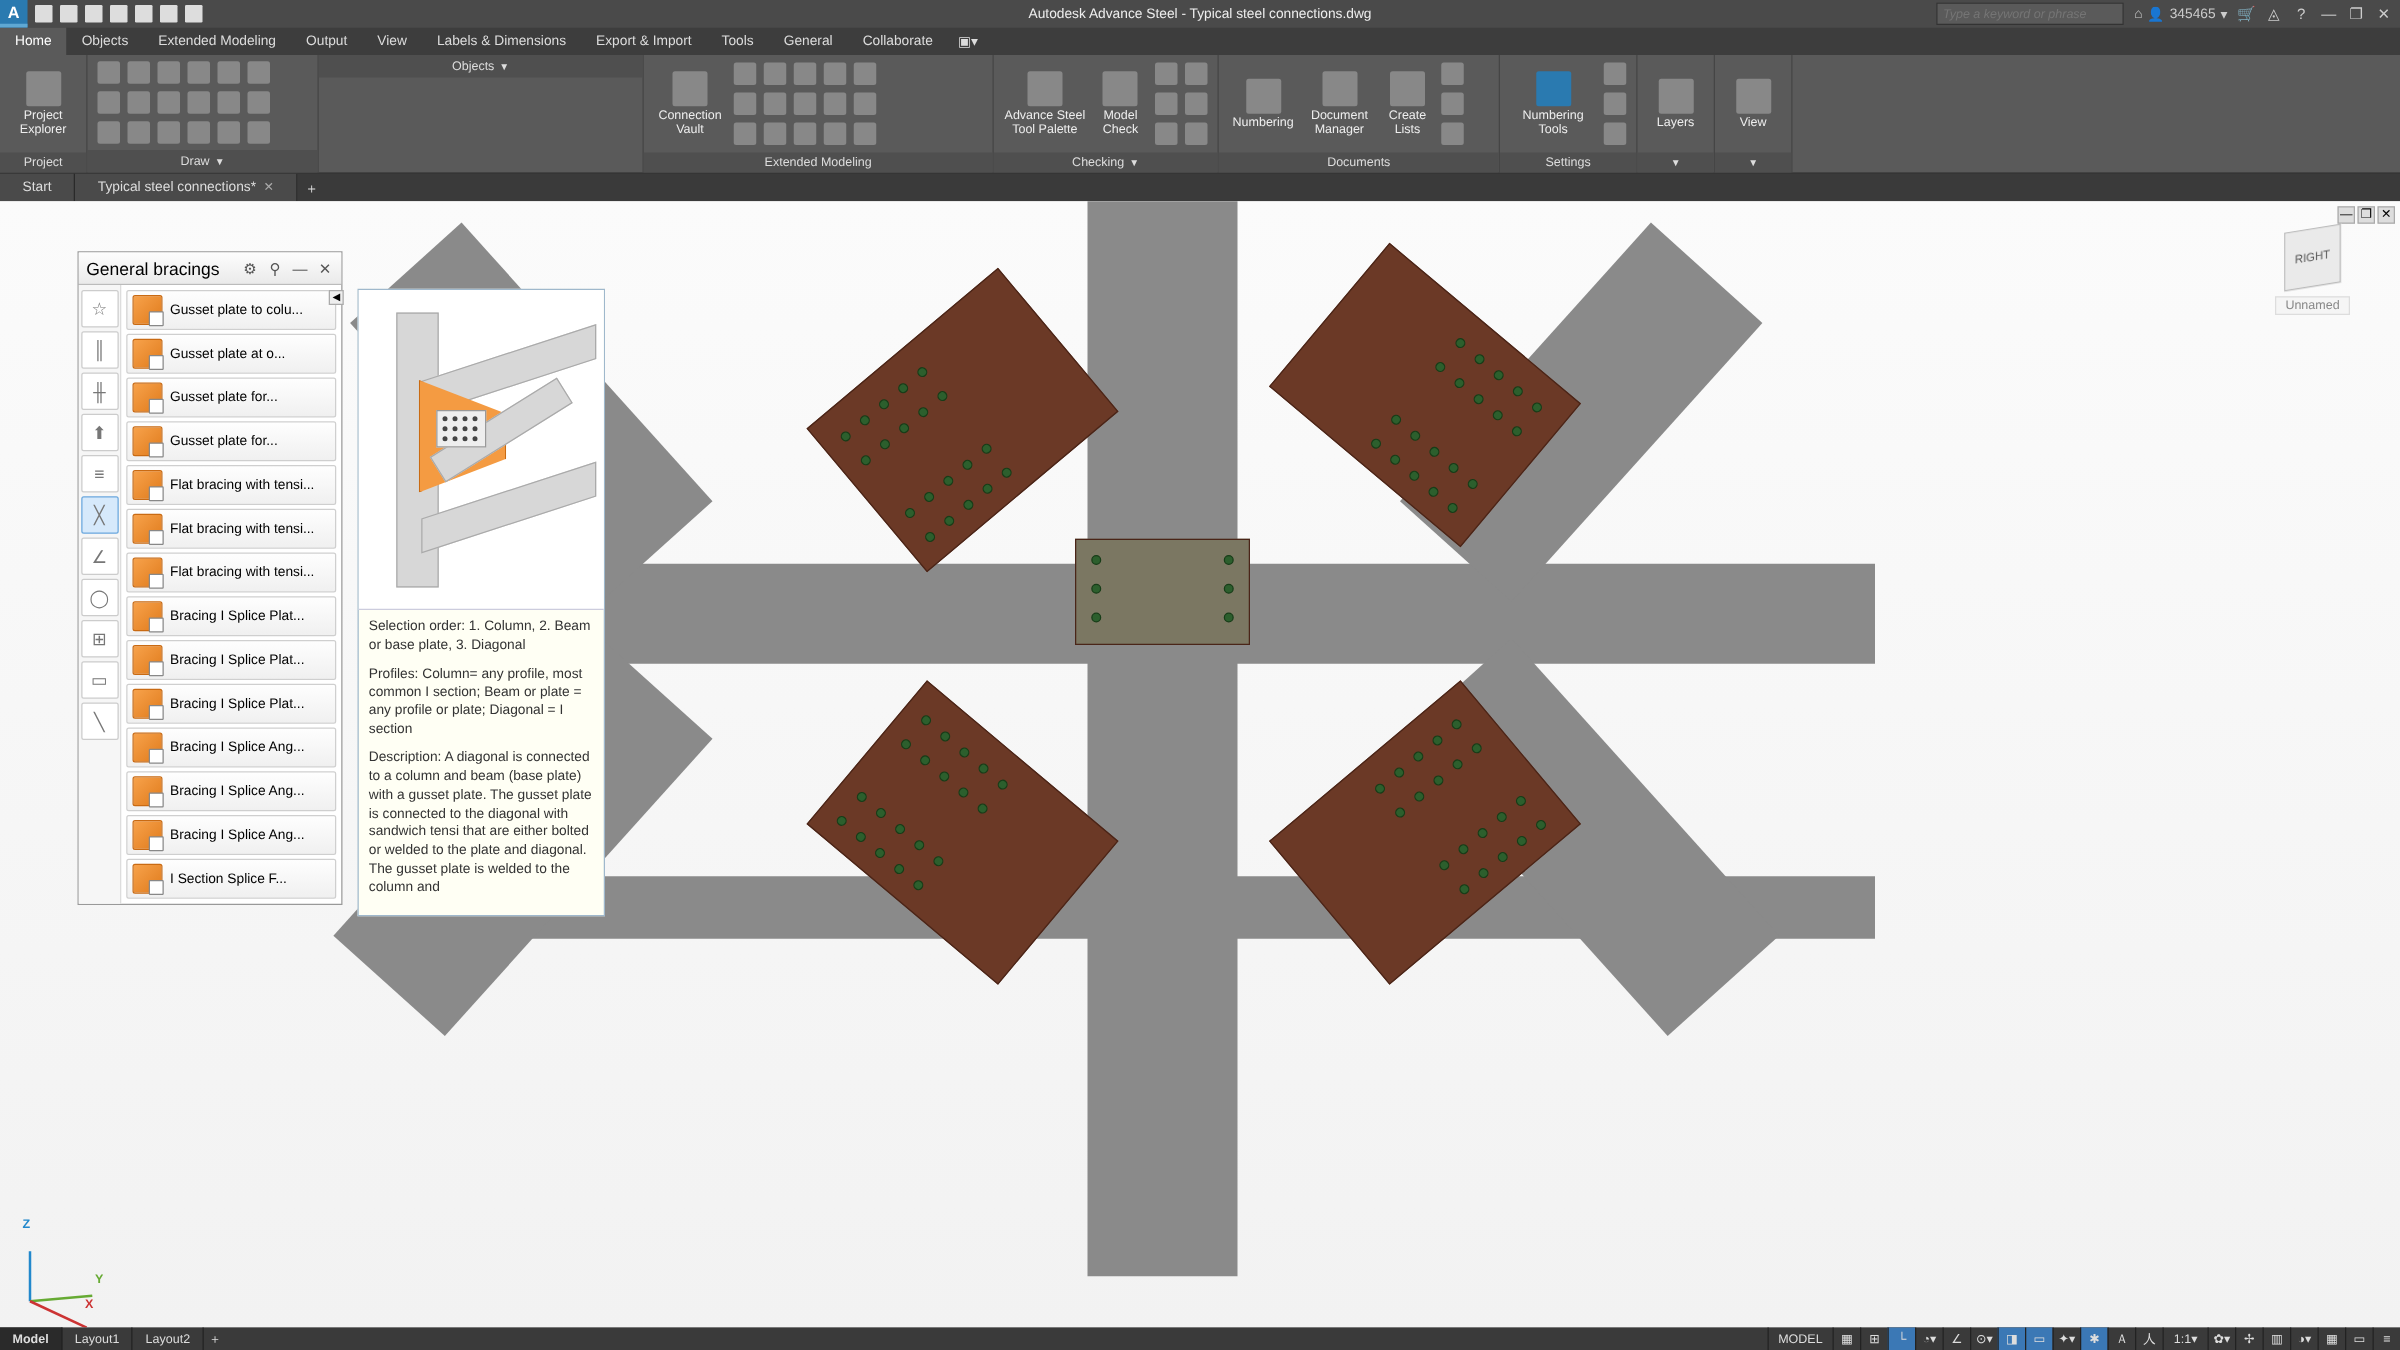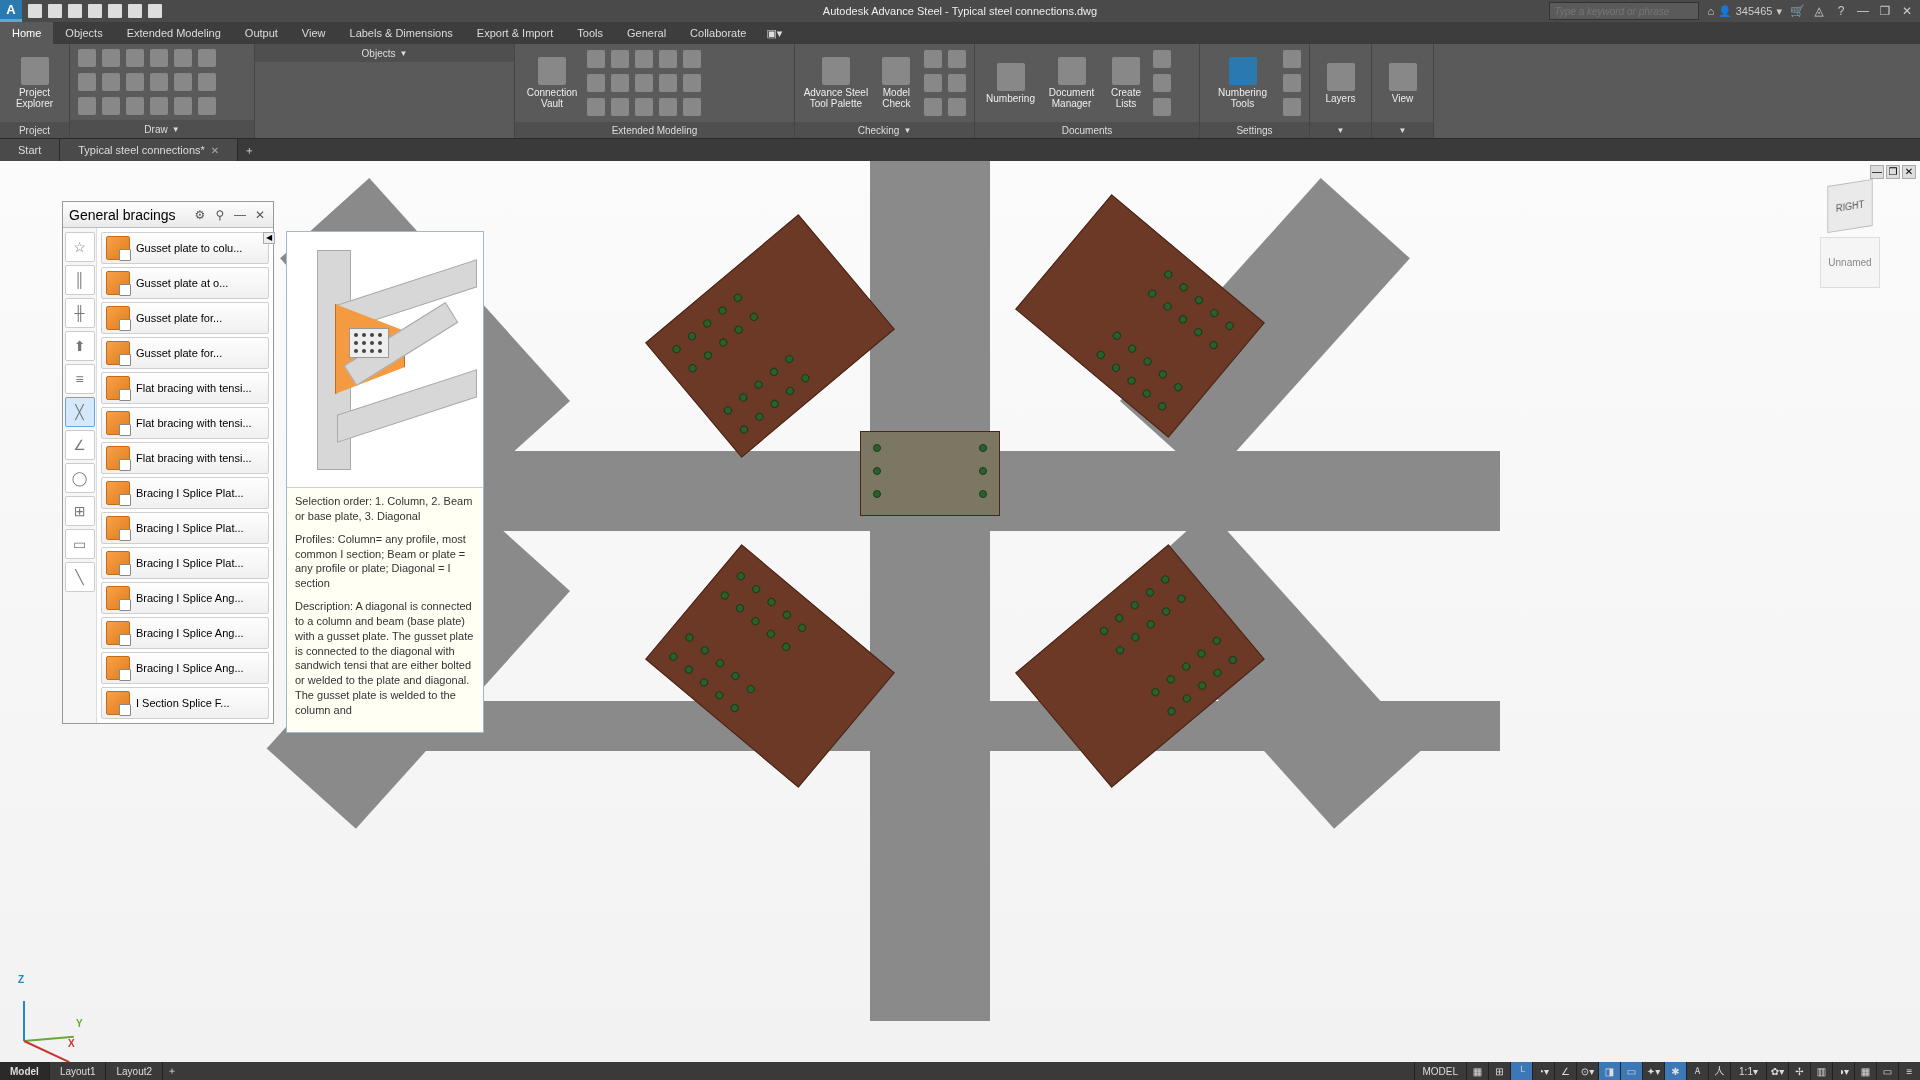--- a/index.html
+++ b/index.html
@@ -85,21 +85,21 @@
 .plate { position:absolute; background:#6b3926; border:1px solid #4a2518; }
 .plate .bolt { position:absolute; width:8px; height:8px; background:#2c5f2d; border-radius:50%; border:1px solid #173d18;}
 .viewcube {
   position:absolute; top:20px; right:30px; width:80px; height:80px;
 }
 .viewcube .cube {
   width:50px; height:50px; margin:0 auto; background:#eaeaea; border:1px solid #bbb;
   transform: rotateX(20deg) rotateY(-25deg); transform-style:preserve-3d;
   display:flex; align-items:center; justify-content:center; font-size:10px; color:#555;
 }
-.viewcube .unnamed { margin-top:6px; text-align:center; font-size:10px; color:#888; background:#f5f5f5; border:1px solid #ddd; padding:19px 4px; width:60px; margin-left:auto; margin-right:auto;}
+.viewcube .unnamed { margin-top:6px; text-align:center; font-size:10px; color:#888; background:#f5f5f5; border:1px solid #ddd; padding:1px 4px; width:60px; margin-left:auto; margin-right:auto;}
 .vp-winbtns { position:absolute; top:4px; right:4px; display:flex; gap:2px;}
 .vp-winbtns span { width:14px; height:14px; background:#ddd; border:1px solid #aaa; font-size:10px; text-align:center; line-height:12px; cursor:pointer;}
 
 
 .ucs { position:absolute; bottom:10px; left:14px; width:80px; height:80px; }
 .ucs .axis { position:absolute; left:10px; bottom:10px; height:2px; transform-origin:left center;}
 .ucs .x { width:50px; background:#c33; transform:rotate(25deg);}
 .ucs .y { width:50px; background:#6a3; transform:rotate(-5deg);}
 .ucs .z { width:40px; background:#28c; transform:rotate(-90deg);}
 .ucs .lbl { position:absolute; font-size:10px; font-weight:bold;}

